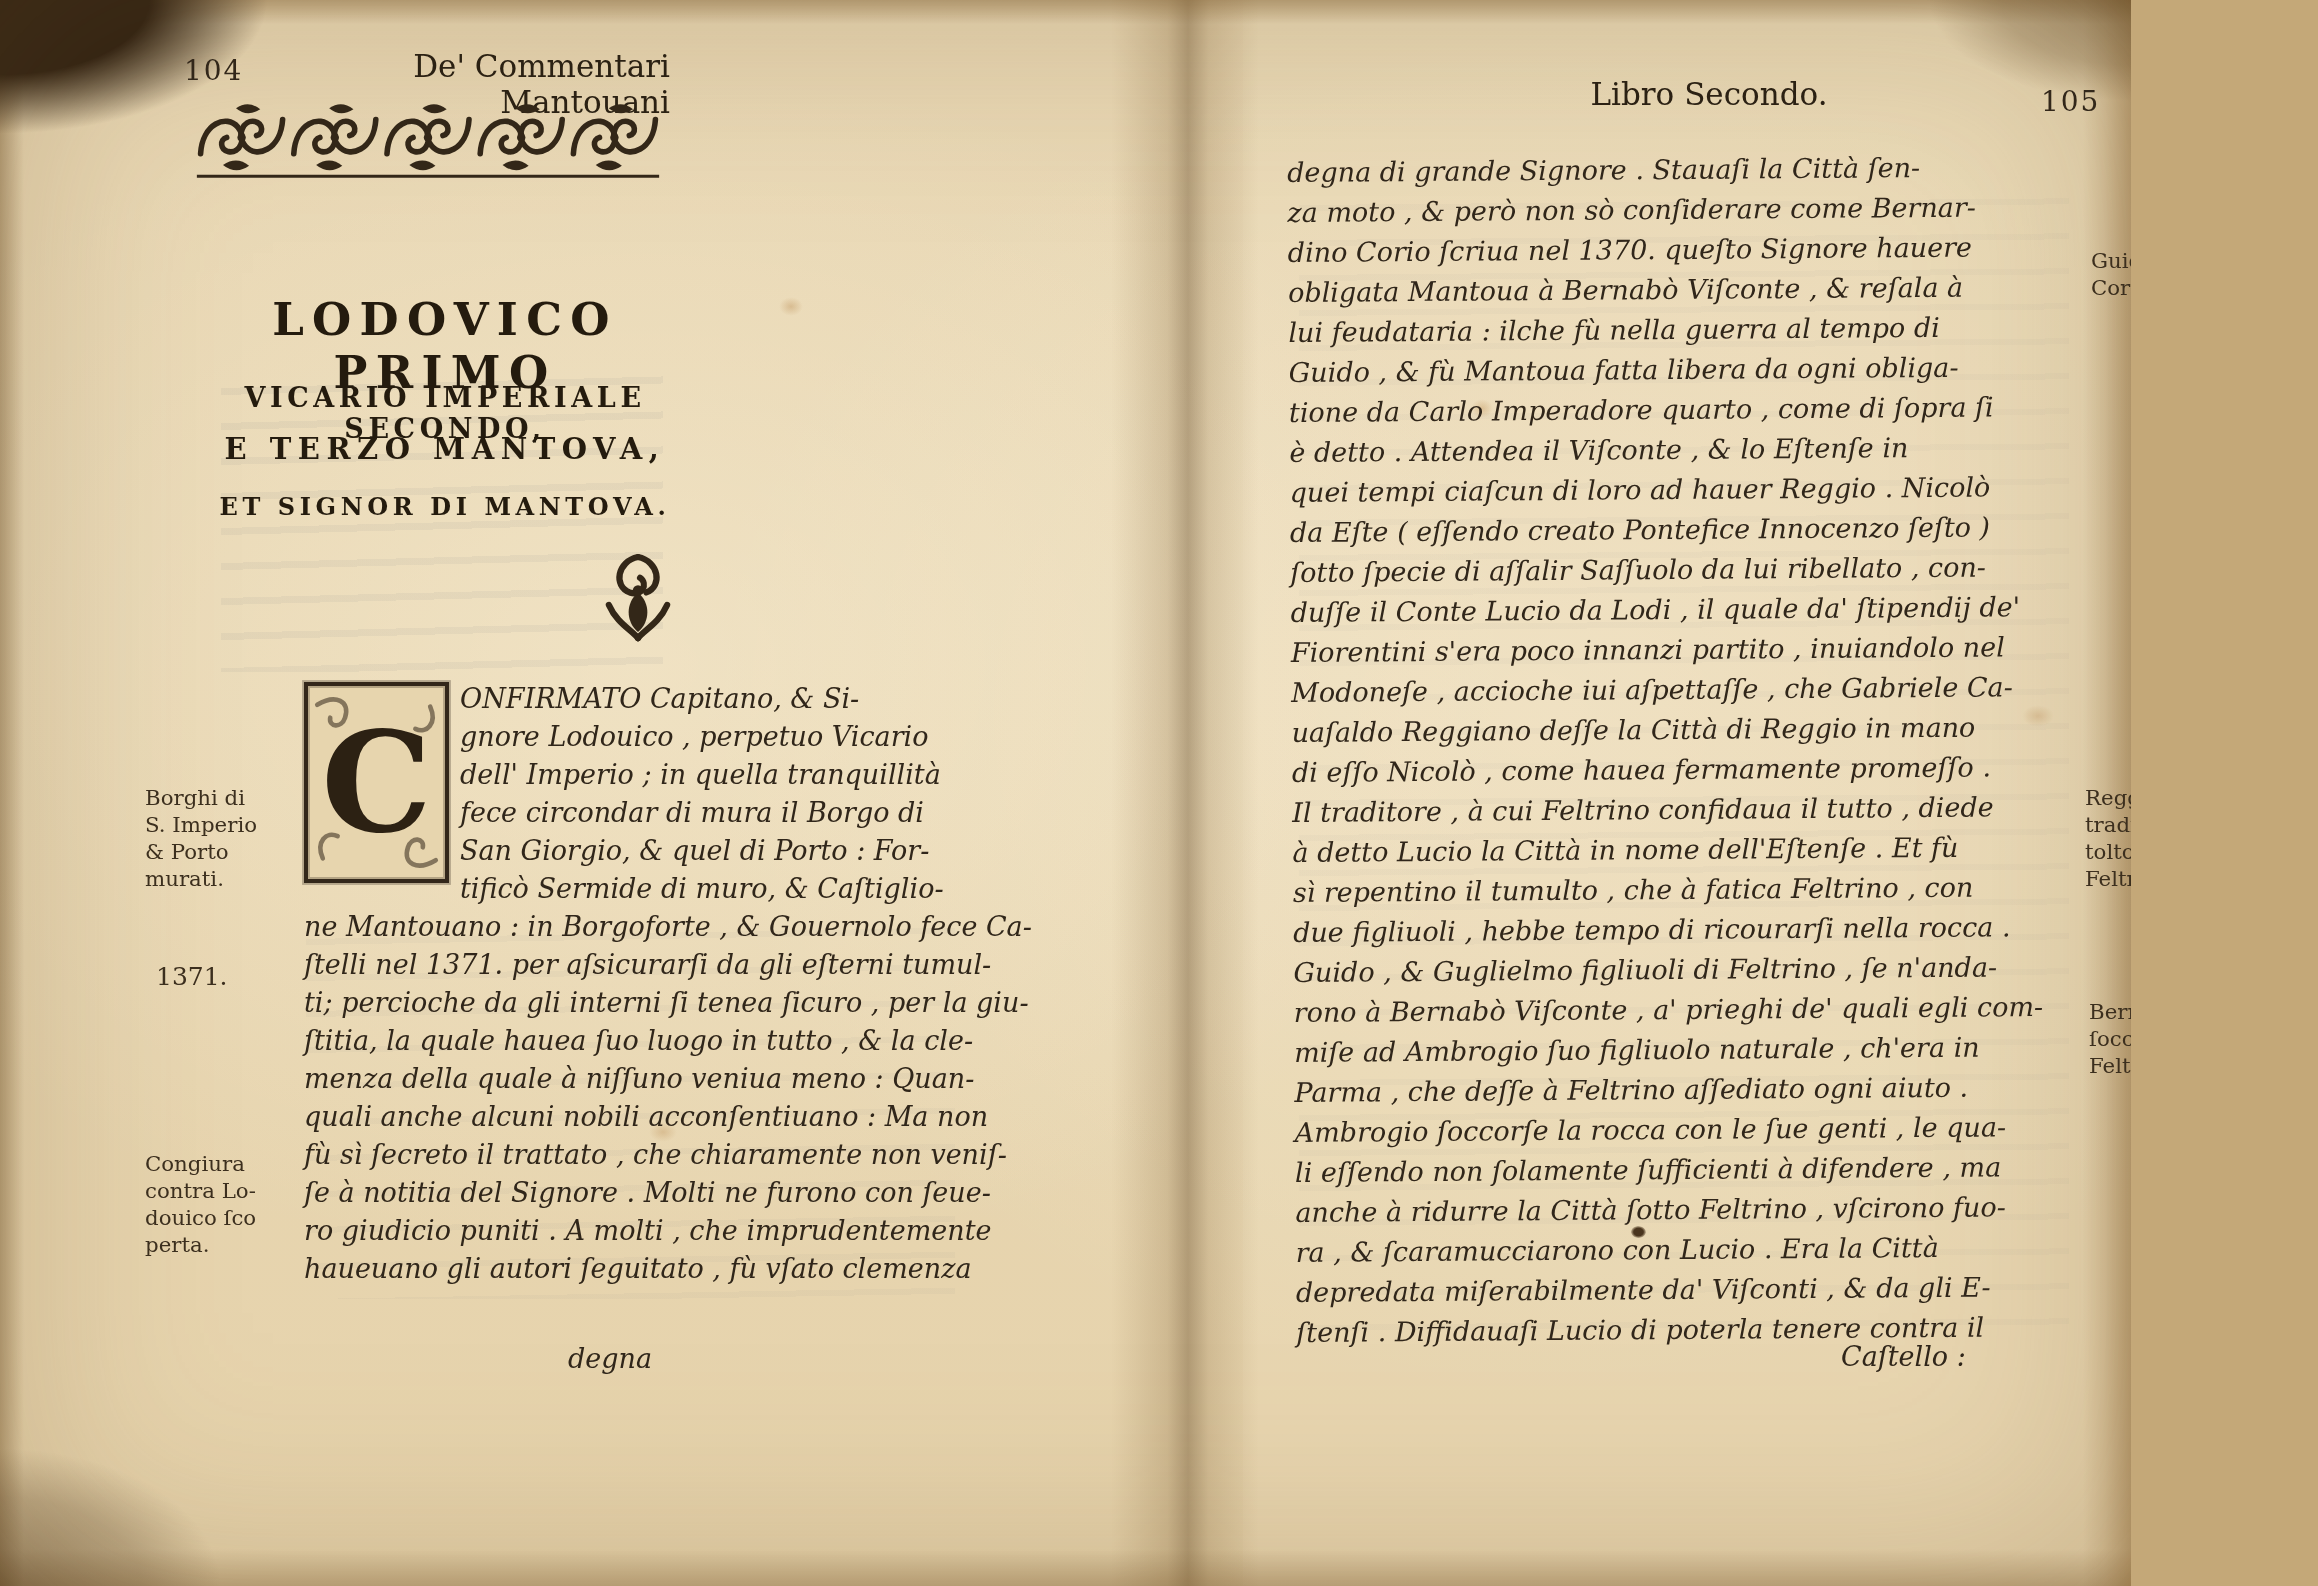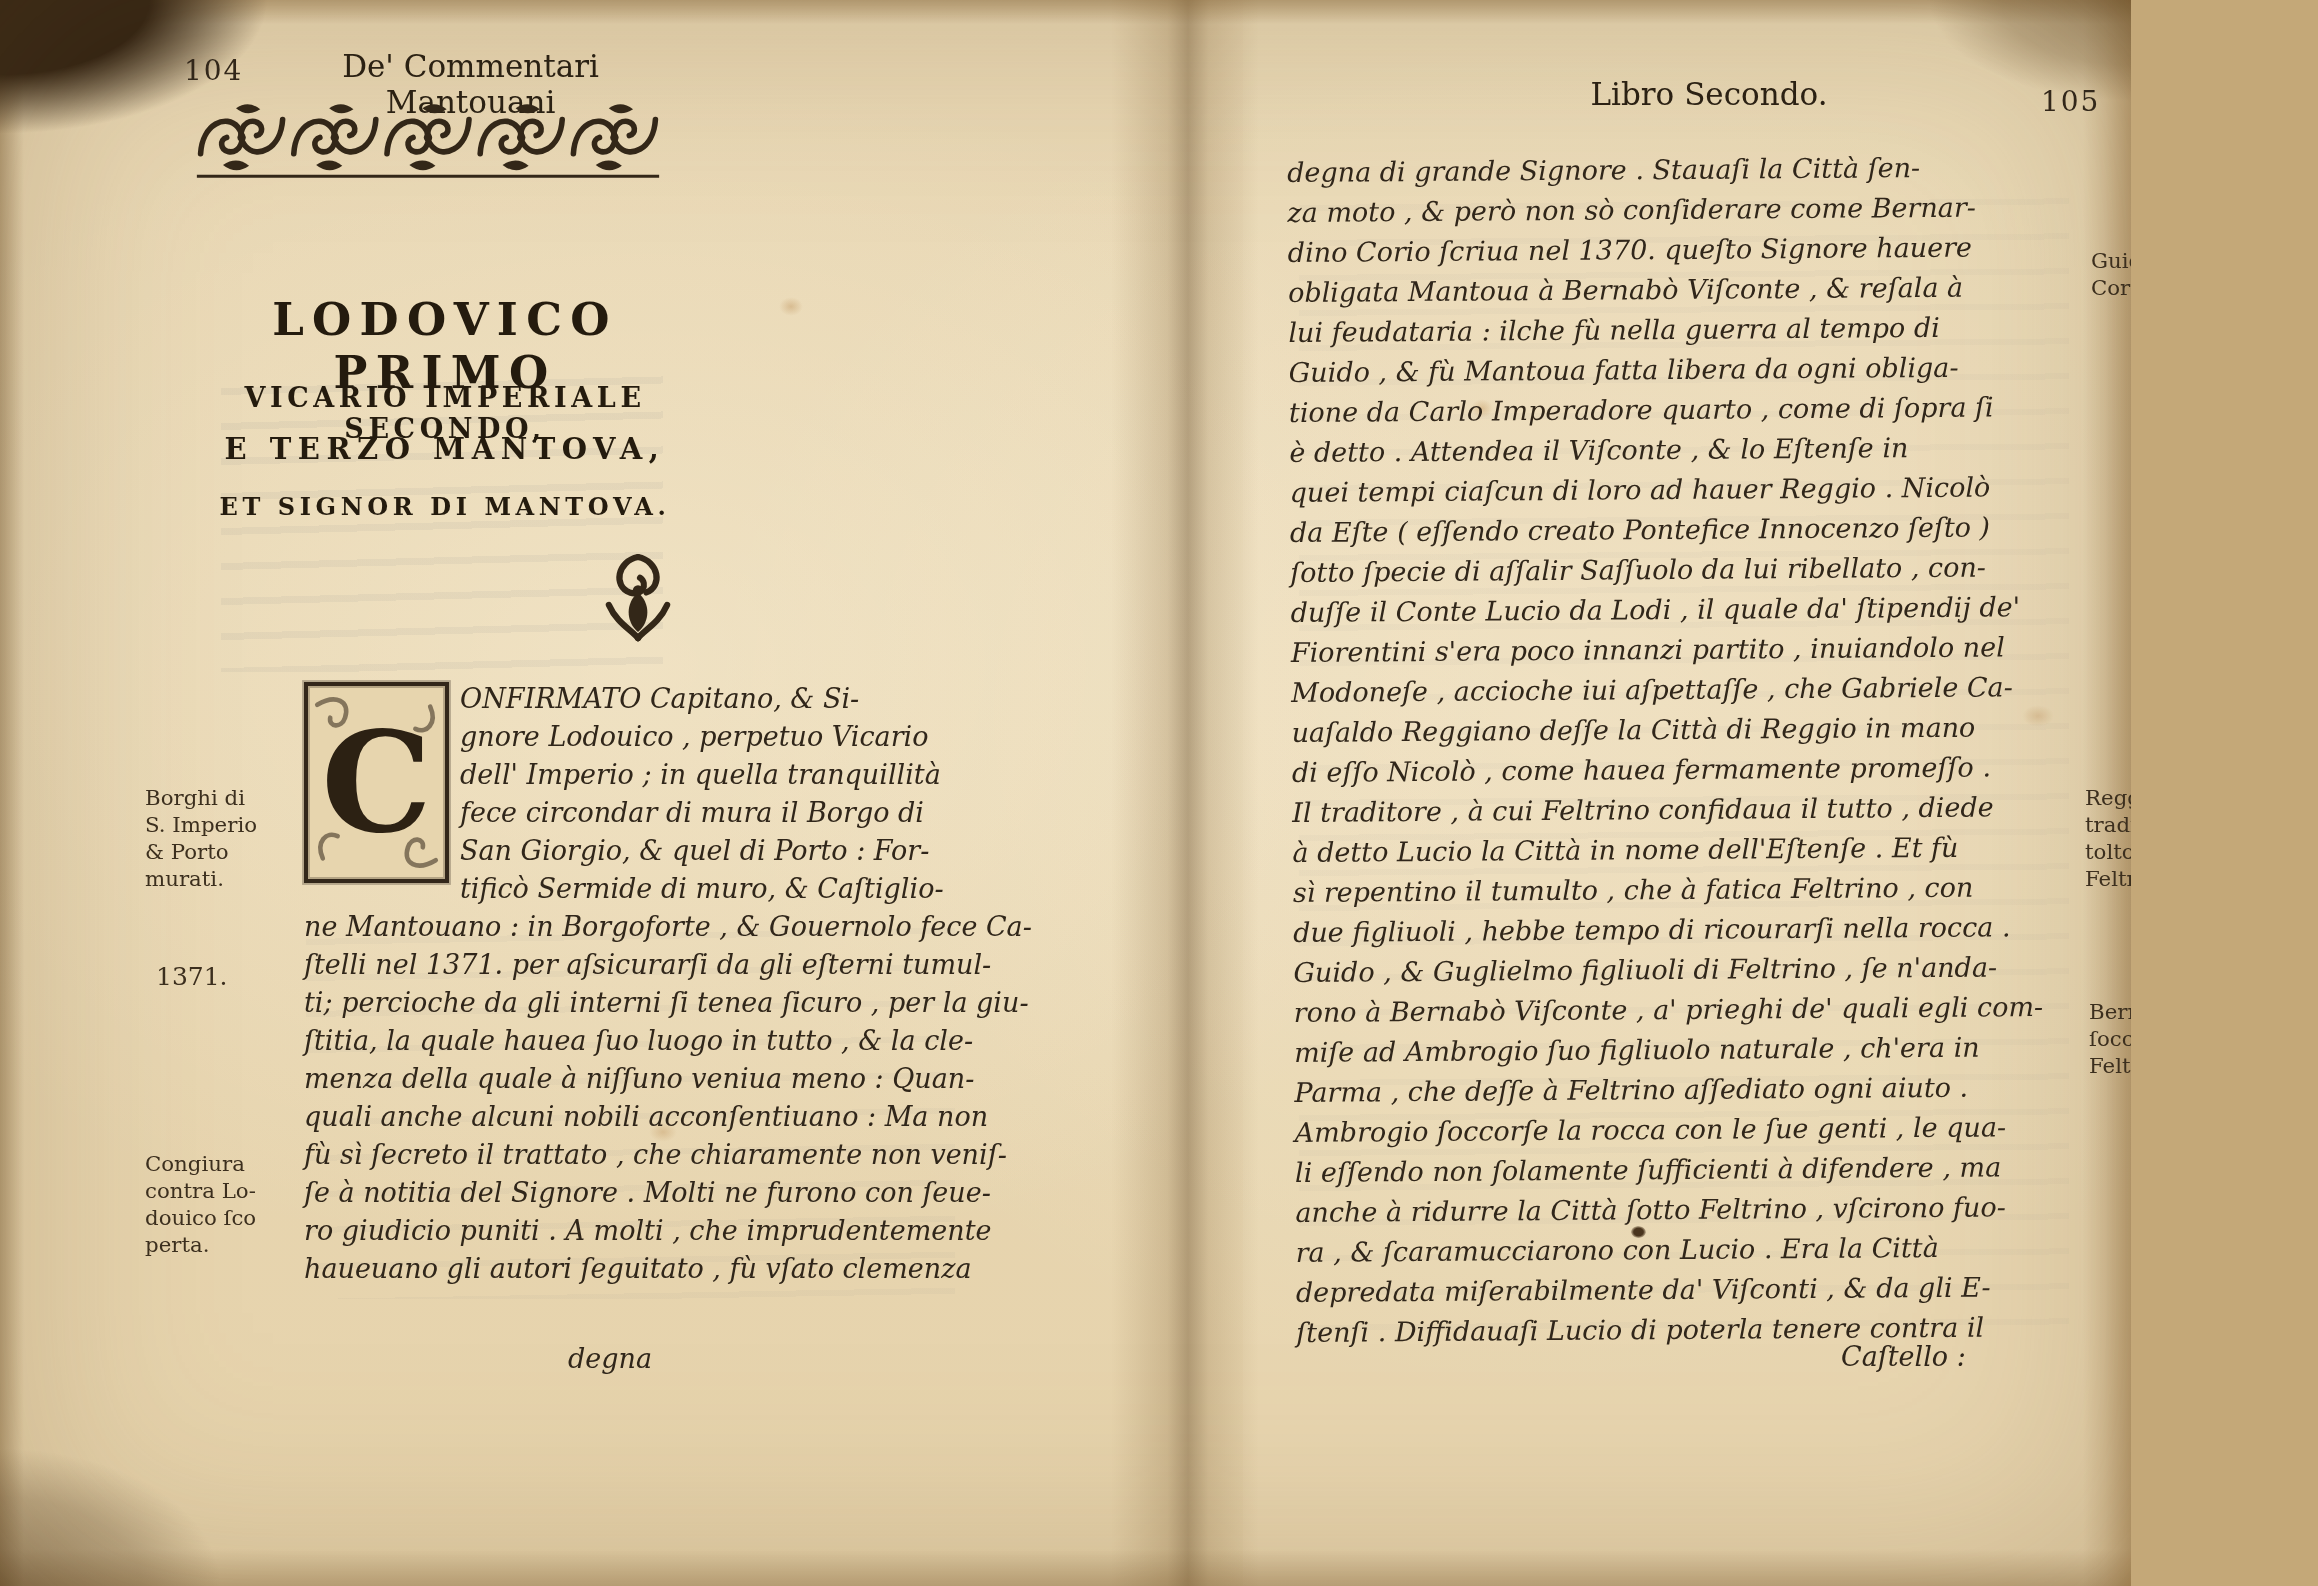--- a/index.html
+++ b/index.html
@@ -48,21 +48,21 @@
   .fox1{left:779px;top:297px;width:24px;height:18.6px;background:radial-gradient(rgba(180,130,70,0.35), transparent 70%);}
   .fox2{left:649px;top:1122px;width:28px;height:20.4px;background:radial-gradient(rgba(180,130,70,0.30), transparent 70%);}
   .fox3{left:1471px;top:399px;width:22px;height:18.6px;background:radial-gradient(rgba(185,135,72,0.35), transparent 70%);}
   .fox4{left:2022px;top:705px;width:32px;height:22px;background:radial-gradient(rgba(180,130,70,0.28), transparent 70%);}
   .blot{left:1631px;top:1226px;width:15px;height:12px;background:radial-gradient(#4a3односно, transparent);background:radial-gradient(#4a351e 0 45%, rgba(74,53,30,0.4) 65%, transparent 75%);border-radius:45% 55% 50% 50%;}
 
   
   .abs{position:absolute;}
   .header-num{font-size:28px;letter-spacing:1.9px;color:#32271a;}
   .header-title{font-size:31px;color:#2b2113;}
-  .hl-title{left:271px;top:48px;width:399px;text-align:center;}
+  .hl-title{left:271px;top:48px;width:399px;text-align:right;}
   .hl-num{left:184px;top:54px;}
   .hr-title{left:1556px;top:76px;width:306px;text-align:center;}
   .hr-num{left:2041px;top:85px;}
 
   .headpiece{left:195px;top:95px;width:466px;height:85px;}
   .headpiece svg{display:block;width:100%;height:100%;}
 
   .title-line{left:176px;width:538px;text-align:center;color:#241b0e;font-weight:bold;}
   .t1{top:293px;font-size:45px;letter-spacing:8.3px;}
   .t2{top:382px;font-size:27px;letter-spacing:4.6px;}

